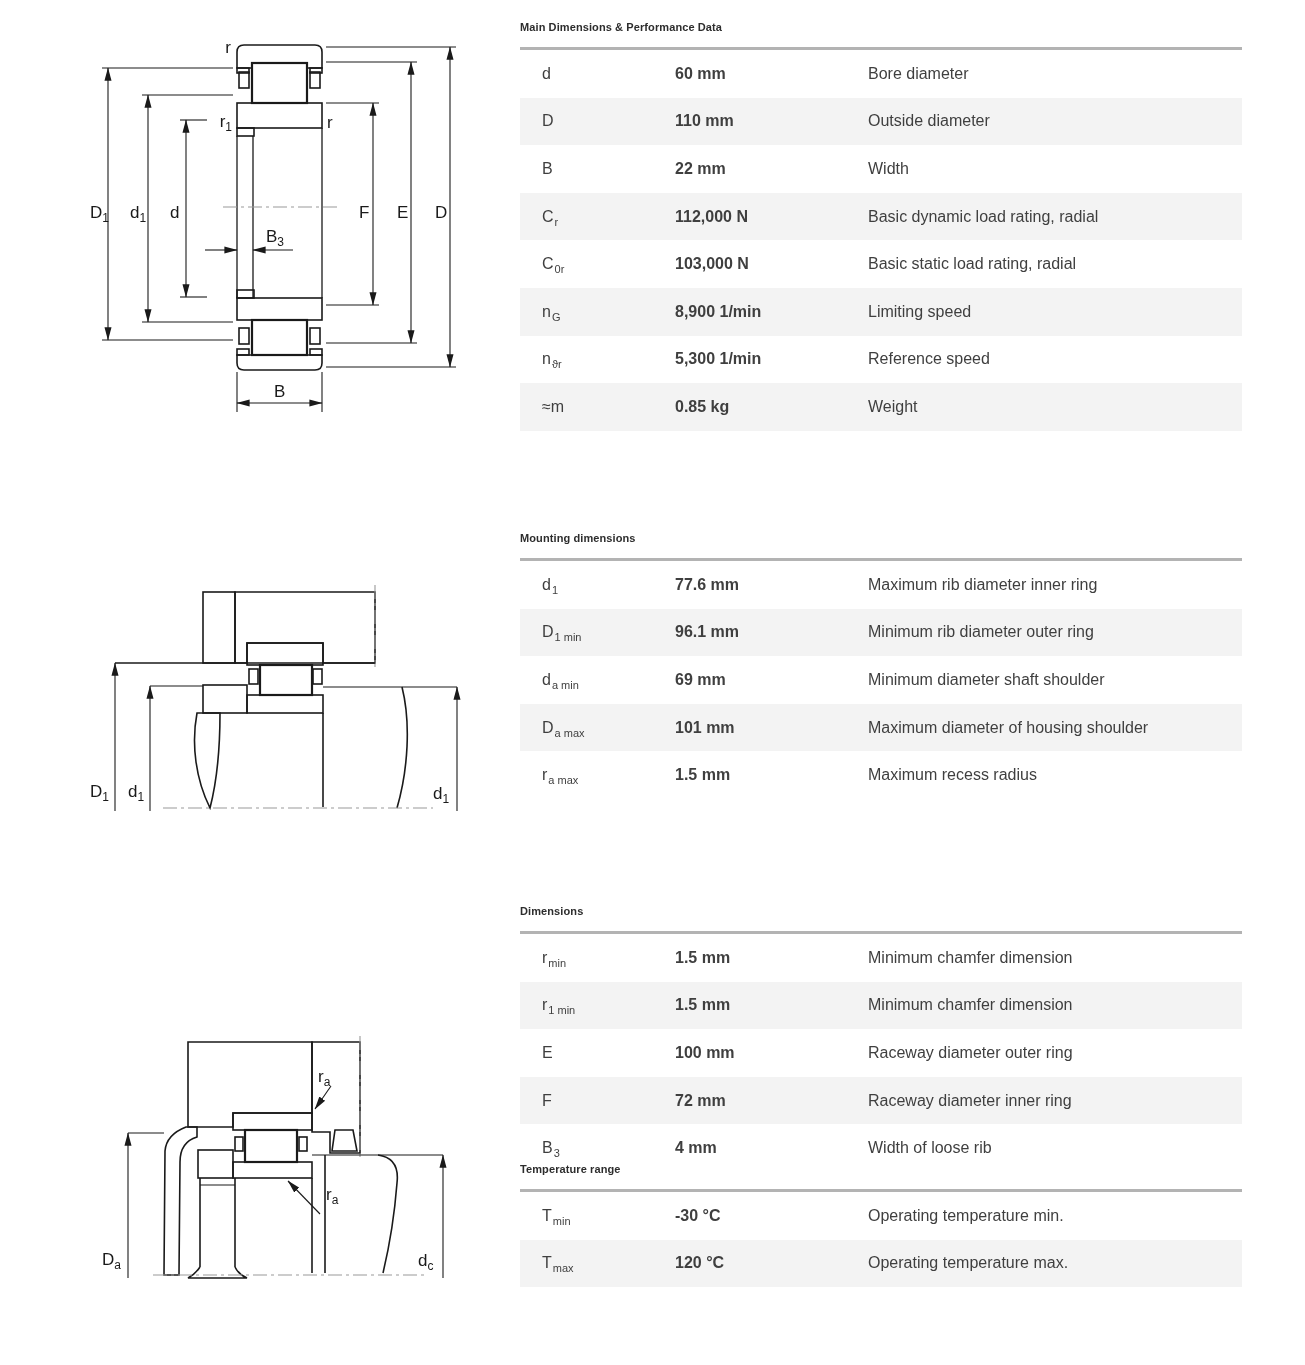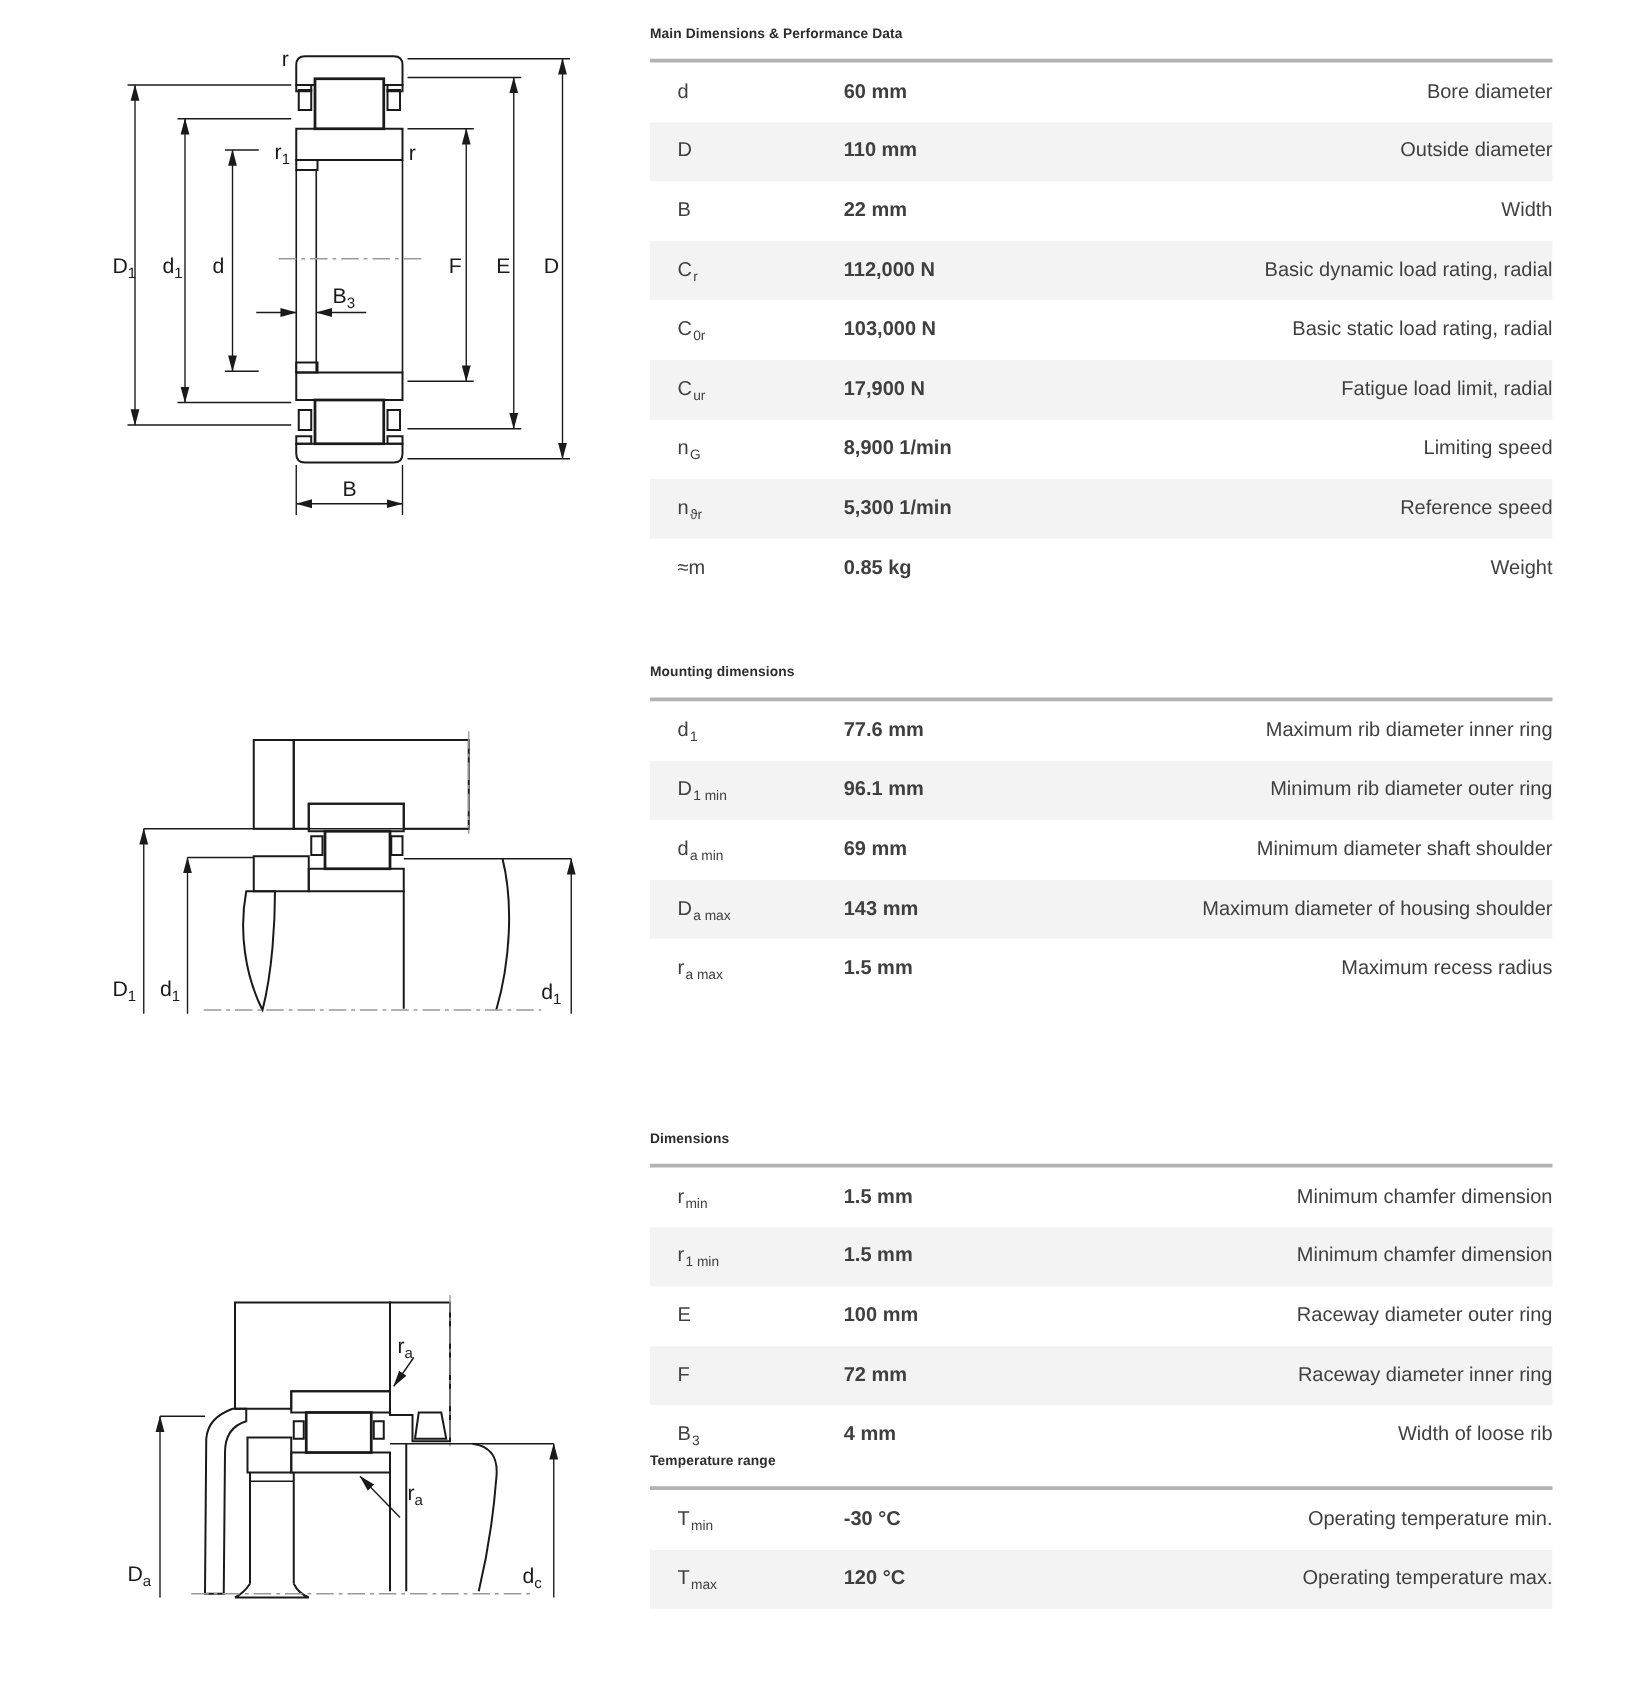--- a/index.html
+++ b/index.html
@@ -7,21 +7,21 @@
 
   
   .sec{position:absolute;left:520px;width:722px;}
   .sec-title{margin:0;font-size:11px;font-weight:bold;color:#2d2d2d;letter-spacing:.1px;}
   .rows{margin-top:14px;border-top:3px solid #b3b3b3;}
   .row{display:flex;align-items:center;height:47.6px;padding-left:22px;box-sizing:border-box;
        font-size:16px;color:#3f3f3f;}
   .row:nth-child(even){background:#f3f3f3;}
   .c-sym{width:133px;flex:none;}
   .c-val{width:193px;flex:none;font-weight:bold;}
-  .c-desc{flex:1;text-align:right;}
+  .c-desc{flex:1;}
   sub.s{font-size:11px;vertical-align:baseline;position:relative;top:4px;margin-left:1px;line-height:0;}
 
   
   .drw{position:absolute;}
   .ol{stroke:#1a1a1a;stroke-width:1.6;fill:none;}
   .thin{stroke:#1a1a1a;stroke-width:1.1;fill:none;}
   .med{stroke:#1a1a1a;stroke-width:1.3;fill:none;}
   .cl{stroke:#999;stroke-width:1.1;stroke-dasharray:14 4 3 4;fill:none;}
   .roller{fill:#fff;stroke:#1a1a1a;stroke-width:2.2;}
   .lbl{font-family:"Liberation Sans",sans-serif;font-size:17px;fill:#1a1a1a;}
@@ -258,25 +258,20 @@
         <span class="c-sym"><span>C</span><sub class="s">r</sub></span>
         <span class="c-val">112,000 N</span>
         <span class="c-desc">Basic dynamic load rating, radial</span>
       </div>
     <div class="row">
         <span class="c-sym"><span>C</span><sub class="s">0r</sub></span>
         <span class="c-val">103,000 N</span>
         <span class="c-desc">Basic static load rating, radial</span>
       </div>
     <div class="row">
-        <span class="c-sym"><span>C</span><sub class="s">ur</sub></span>
-        <span class="c-val">17,900 N</span>
-        <span class="c-desc">Fatigue load limit, radial</span>
-      </div>
-    <div class="row">
         <span class="c-sym"><span>n</span><sub class="s">G</sub></span>
         <span class="c-val">8,900 1/min</span>
         <span class="c-desc">Limiting speed</span>
       </div>
     <div class="row">
         <span class="c-sym"><span>n</span><sub class="s">ϑr</sub></span>
         <span class="c-val">5,300 1/min</span>
         <span class="c-desc">Reference speed</span>
       </div>
     <div class="row">
@@ -300,21 +295,21 @@
         <span class="c-val">96.1 mm</span>
         <span class="c-desc">Minimum rib diameter outer ring</span>
       </div>
     <div class="row">
         <span class="c-sym"><span>d</span><sub class="s">a min</sub></span>
         <span class="c-val">69 mm</span>
         <span class="c-desc">Minimum diameter shaft shoulder</span>
       </div>
     <div class="row">
         <span class="c-sym"><span>D</span><sub class="s">a max</sub></span>
-        <span class="c-val">143 mm</span>
+        <span class="c-val">101 mm</span>
         <span class="c-desc">Maximum diameter of housing shoulder</span>
       </div>
     <div class="row">
         <span class="c-sym"><span>r</span><sub class="s">a max</sub></span>
         <span class="c-val">1.5 mm</span>
         <span class="c-desc">Maximum recess radius</span>
       </div>
   </div>
 </div>
 

